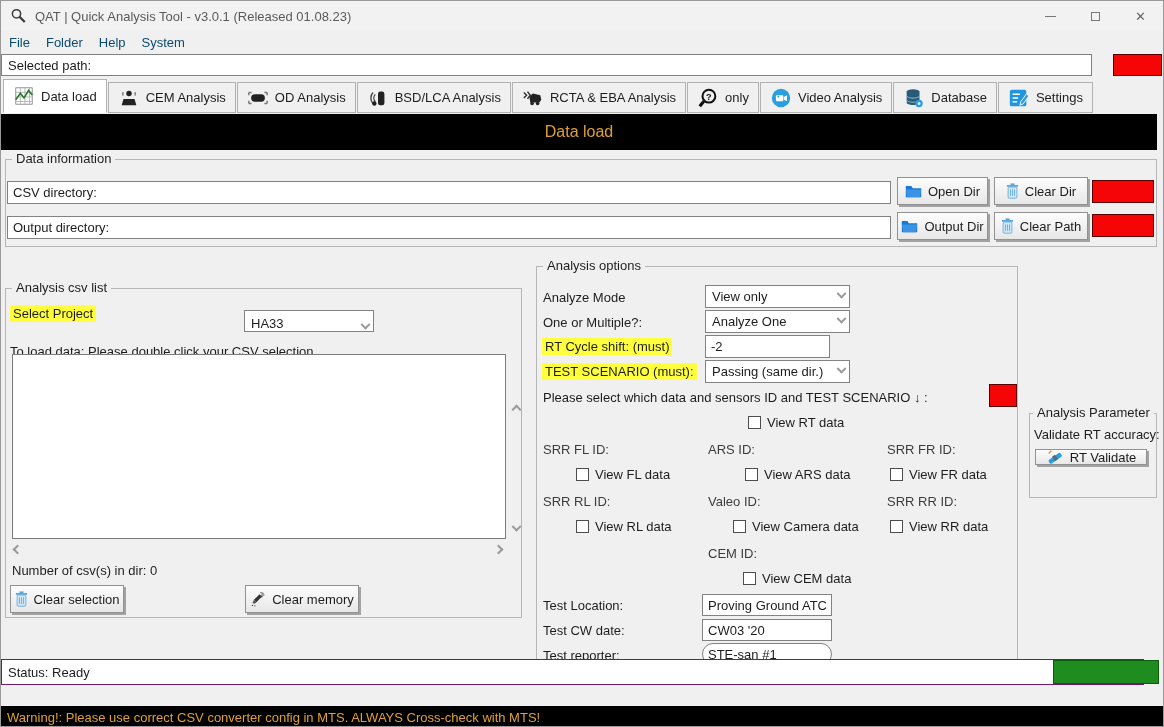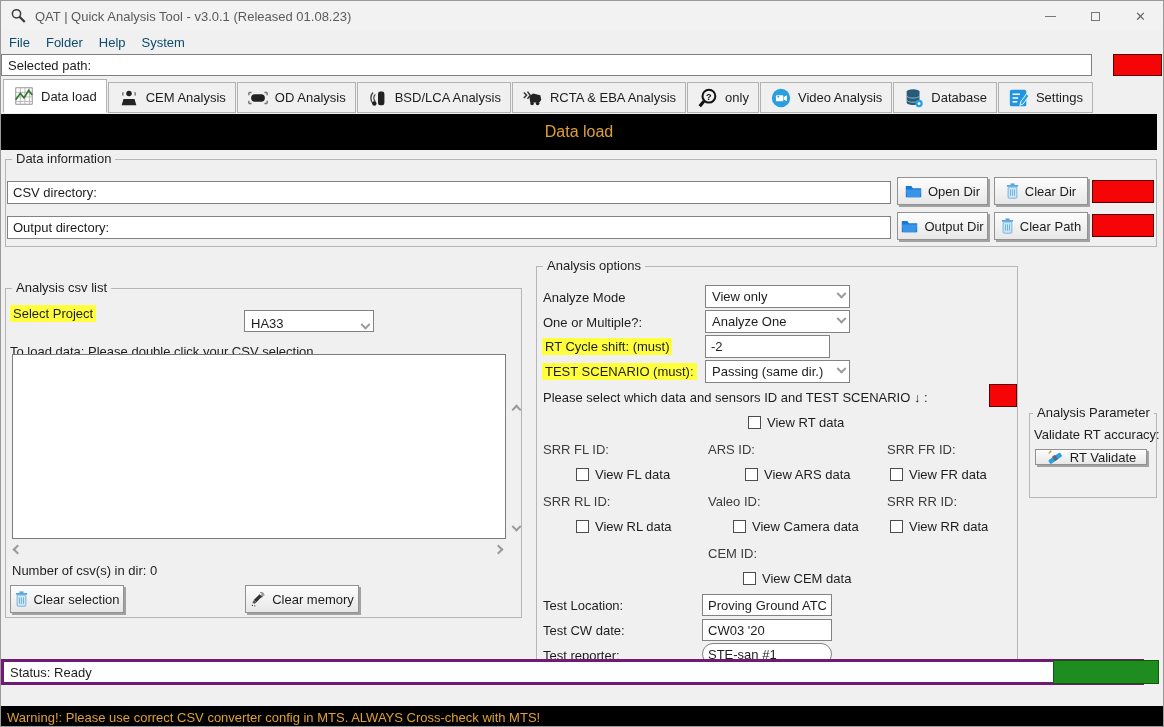--- a/index.html
+++ b/index.html
@@ -54,21 +54,21 @@
     background:linear-gradient(#fdfdfd,#e7e7e7); border:1px solid #929292;
     box-shadow:2px 2px 0 rgba(110,110,110,.6); white-space:nowrap; }
   .hl { background:#ffff3d; padding:1px 3px; display:inline-block; }
   .lbl { position:absolute; white-space:nowrap; }
   .cbrow { position:absolute; display:flex; align-items:center; gap:6px; white-space:nowrap; }
   .cb { width:13px; height:13px; background:#fff; border:1px solid #4d4d4d; flex:0 0 auto; }
   .listbox { position:absolute; background:#fff; border:1px solid #7c7c7c; }
   .scr { position:absolute; }
   
   .statusbox { position:absolute; left:0; top:658px; width:1143px; height:26px; background:#fff;
-    border:3px solid #701a75; display:flex; align-items:center; padding:0 6px; }
+    border:1px solid #701a75; display:flex; align-items:center; padding:0 6px; }
   .greenbox { position:absolute; left:1052px; top:659px; width:106px; height:24px;
     background:#1f8c1f; border:1px solid #0c5c0c; }
   .warnbar { position:absolute; left:0; top:705px; width:1164px; height:22px; background:#000;
     display:flex; align-items:center; padding:0 6px; }
   .warnbar span { color:#e0a030; }
 </style>
 </head>
 <body>
 
 <div class="win">

